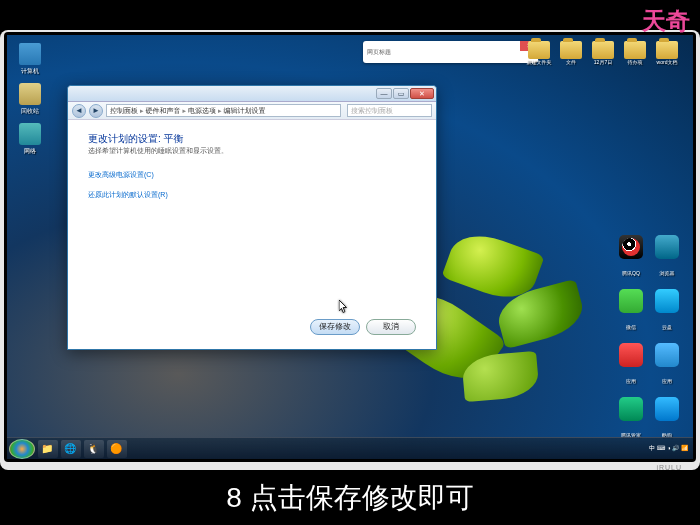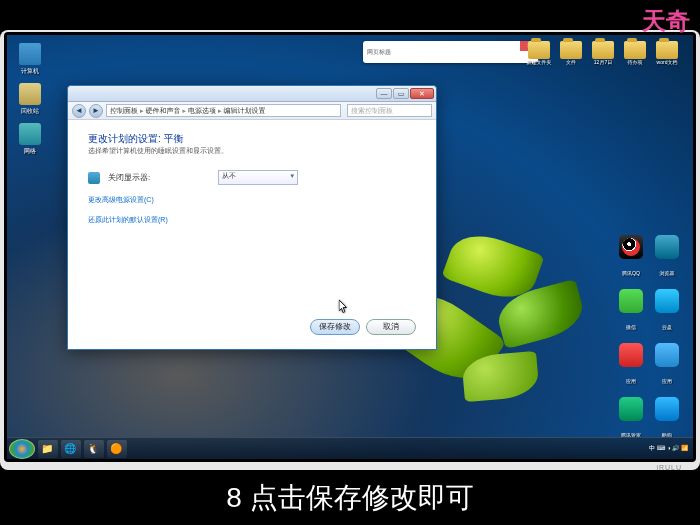--- a/index.html
+++ b/index.html
@@ -165,25 +165,20 @@
               <span class="s">▸</span>
          <span>电源选项</span>
               <span class="s">▸</span>
          <span>编辑计划设置</span>
        </div>
        <div class="srch">搜索控制面板</div>
      </div>
      <div class="content">
        <div class="hdr">更改计划的设置: 平衡</div>
        <div class="sub">选择希望计算机使用的睡眠设置和显示设置。</div>
-       <div class="row">
-         <div class="ricon2"></div>
-         <div class="rlbl">关闭显示器:</div>
-         <div class="sel">从不</div>
-       </div>
        <span class="lnk">更改高级电源设置(C)</span>
        <span class="lnk">还原此计划的默认设置(R)</span>
        <div class="btns">
          <div class="btn pr">保存修改</div>
          <div class="btn">取消</div>
        </div>
      </div>
    </div>
 
    <div class="cursor">

